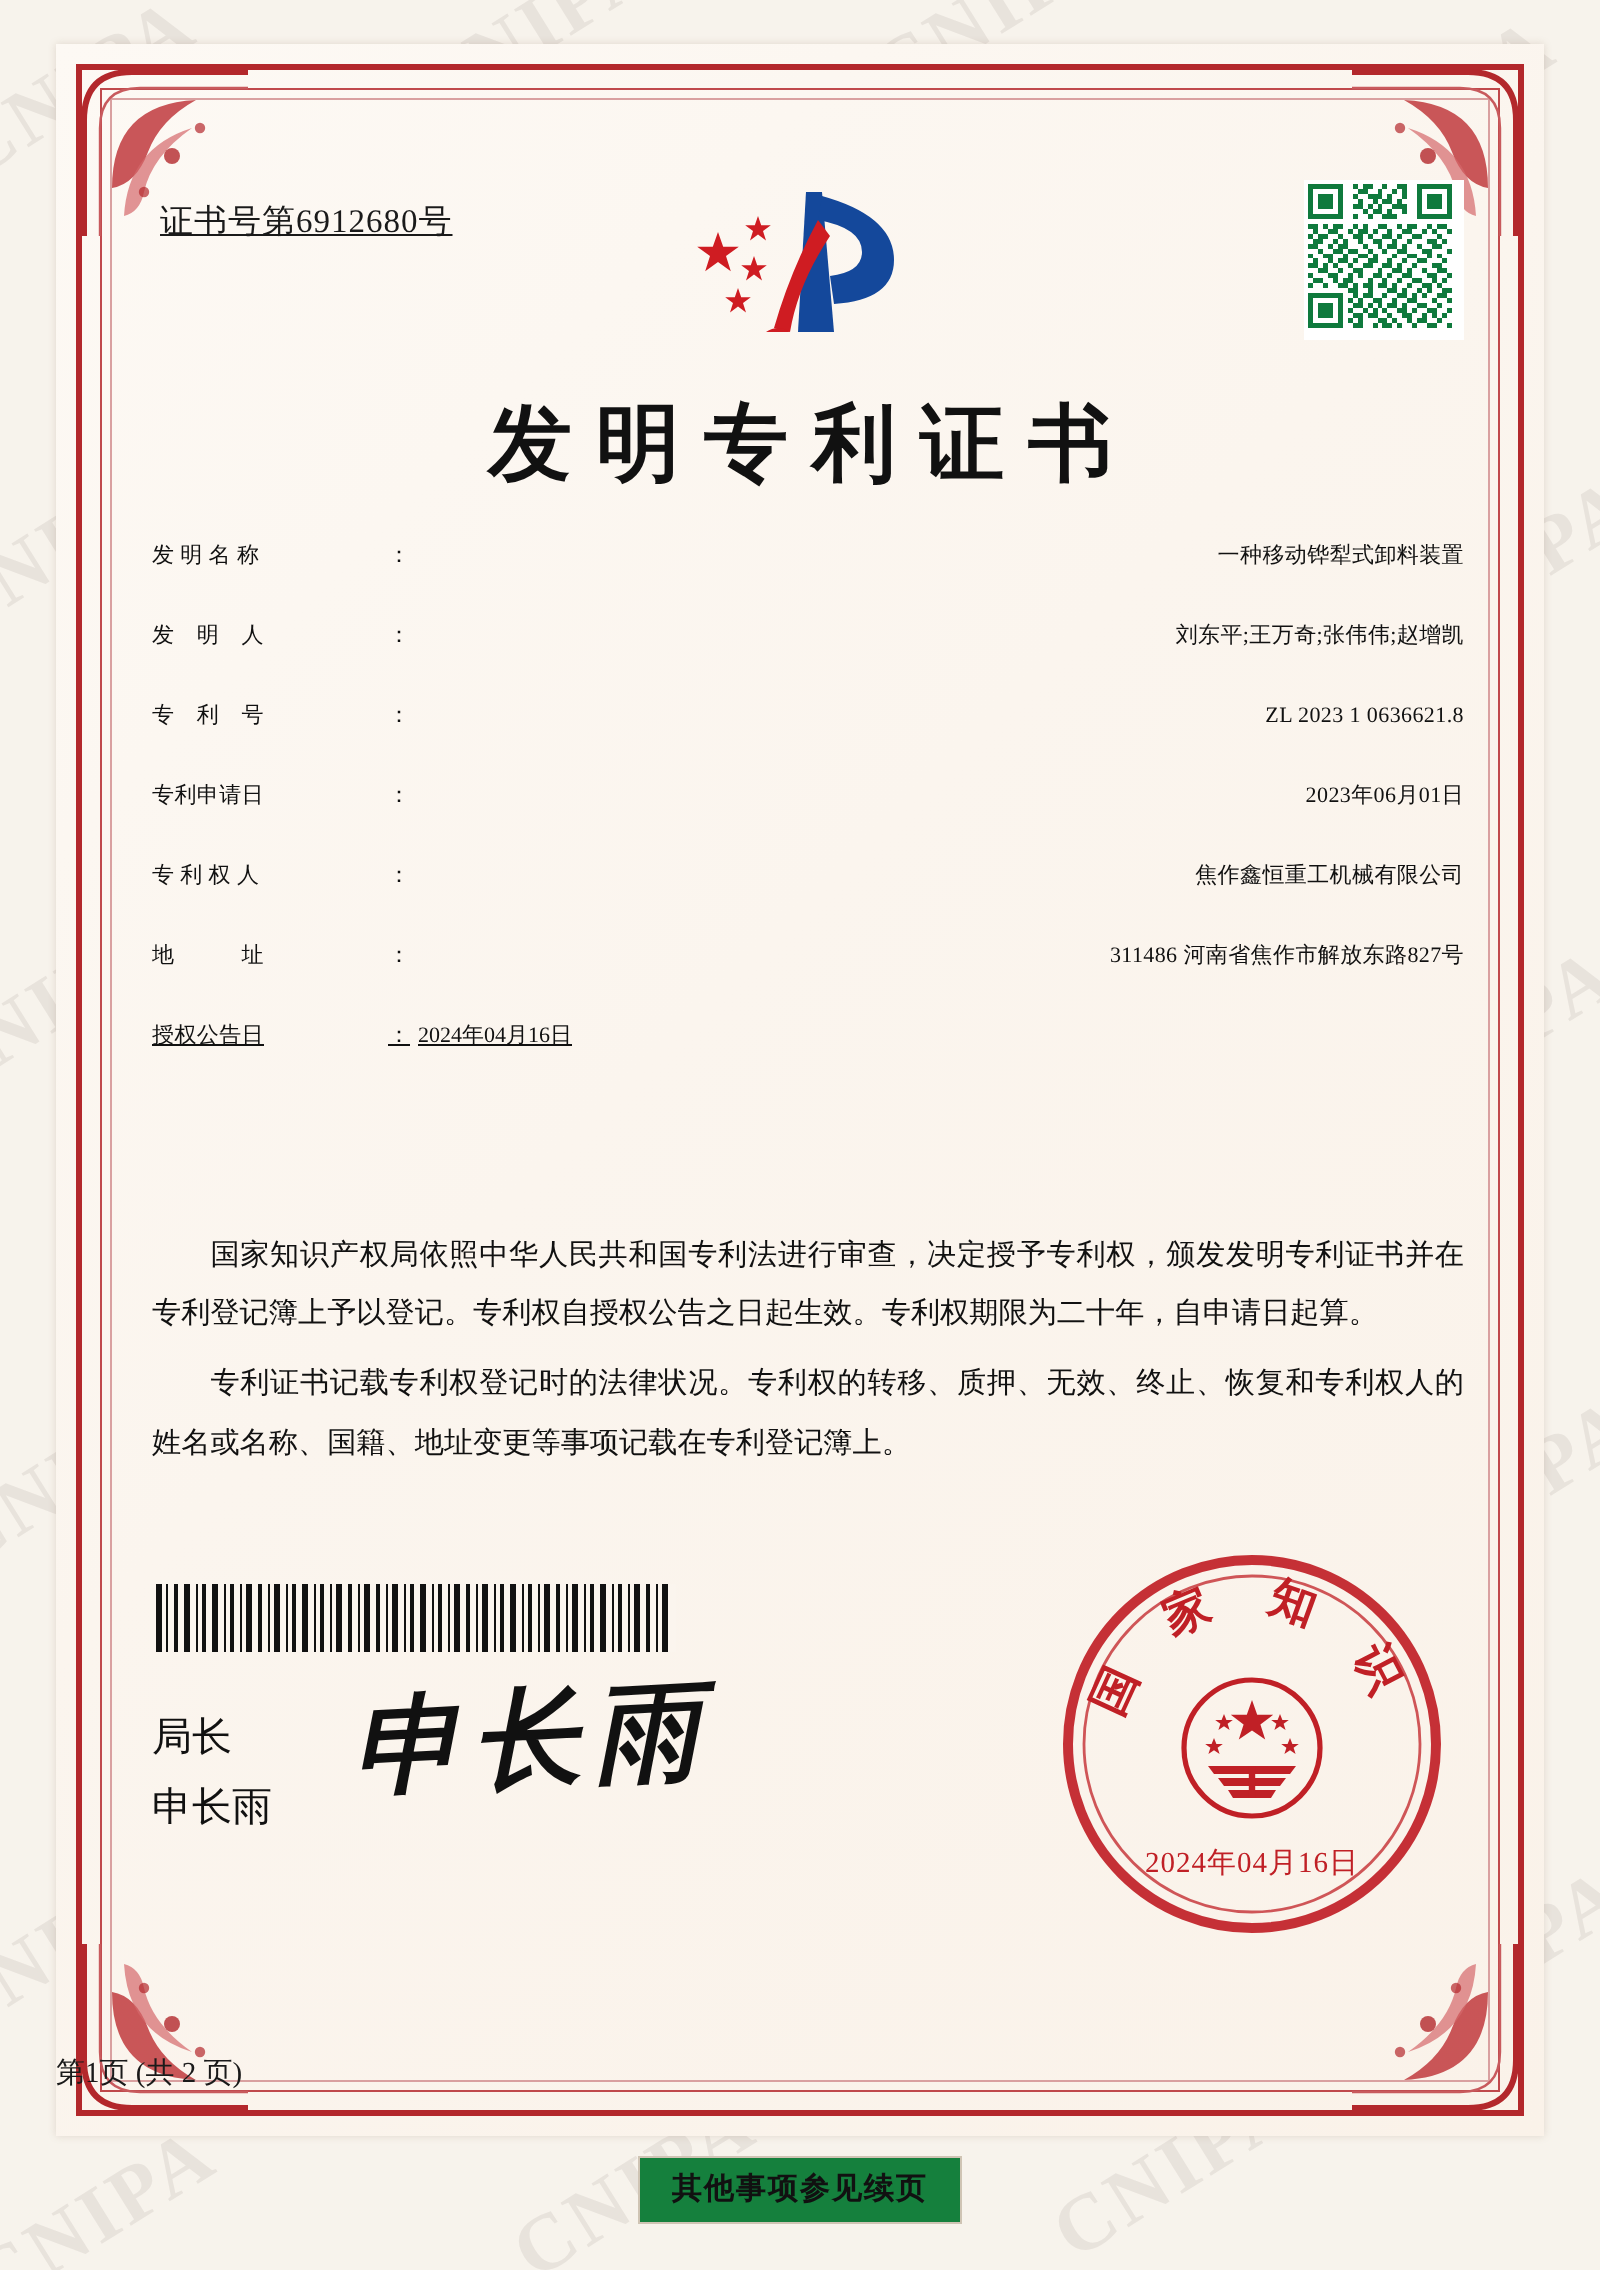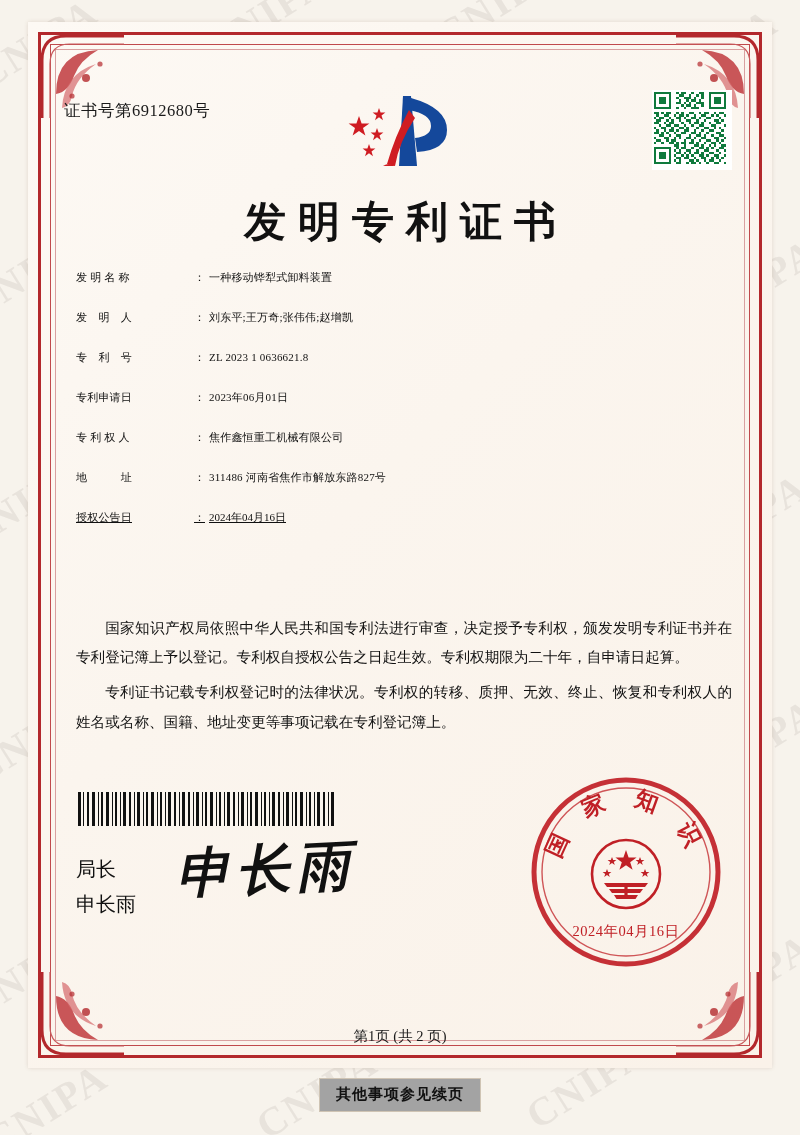--- a/index.html
+++ b/index.html
@@ -70,26 +70,27 @@
   }
   .corner svg { display: block; }
   .corner.tl { left: 12px; top: 12px; }
   .corner.tr { right: 12px; top: 12px; transform: scaleX(-1); }
   .corner.bl { left: 12px; bottom: 12px; transform: scaleY(-1); }
   .corner.br { right: 12px; bottom: 12px; transform: scale(-1, -1); }
 
   
   .cert-no {
     position: absolute;
-    left: 36px;
+    left: 52px;
     top: 78px;
     font-family: "Liberation Serif", "DejaVu Serif", serif;
     font-size: 16.5px;
     color: #1a1a1a;
     letter-spacing: 0.5px;
+    text-decoration: underline;
   }
   .qr {
     position: absolute;
     right: 40px;
     top: 68px;
     width: 76px;
     height: 76px;
     background: #fff;
     padding: 2px;
   }
@@ -139,20 +140,21 @@
     letter-spacing: 0.2px;
     white-space: nowrap;
   }
   .field-colon {
     flex: 0 0 auto;
     margin-right: 4px;
   }
   .field-value {
     flex: 1 1 auto;
     letter-spacing: 0.2px;
+    text-align: right;
   }
   .field-row.dual { justify-content: flex-start; text-decoration: underline; }
   .dual-second {
     margin-left: 64px;
     white-space: nowrap;
   }
   .dual-second .dual-label { margin-right: 2px; }
 
   
   .body-text {
@@ -221,33 +223,33 @@
     font-size: 14.5px;
     color: #c02026;
     letter-spacing: 0.5px;
   }
 
   
   .page-number {
     position: absolute;
     left: 0; right: 0;
     bottom: 22px;
-    text-align: center;
+    text-align: left;
     font-family: "Liberation Serif", "DejaVu Serif", serif;
     font-size: 14.5px;
     color: #1a1a1a;
   }
   .note-box {
     position: absolute;
     left: 50%;
     transform: translateX(-50%);
     top: 1078px;
     width: 160px;
     padding: 6px 0 7px 0;
-    background: #a3a3a3;
+    background: #15803d;
     border: 1px solid #cfc4b4;
     text-align: center;
     font-family: "Liberation Serif", "DejaVu Serif", serif;
     font-weight: bold;
     font-size: 15px;
     color: #111;
     letter-spacing: 1px;
     z-index: 3;
   }
 </style>

